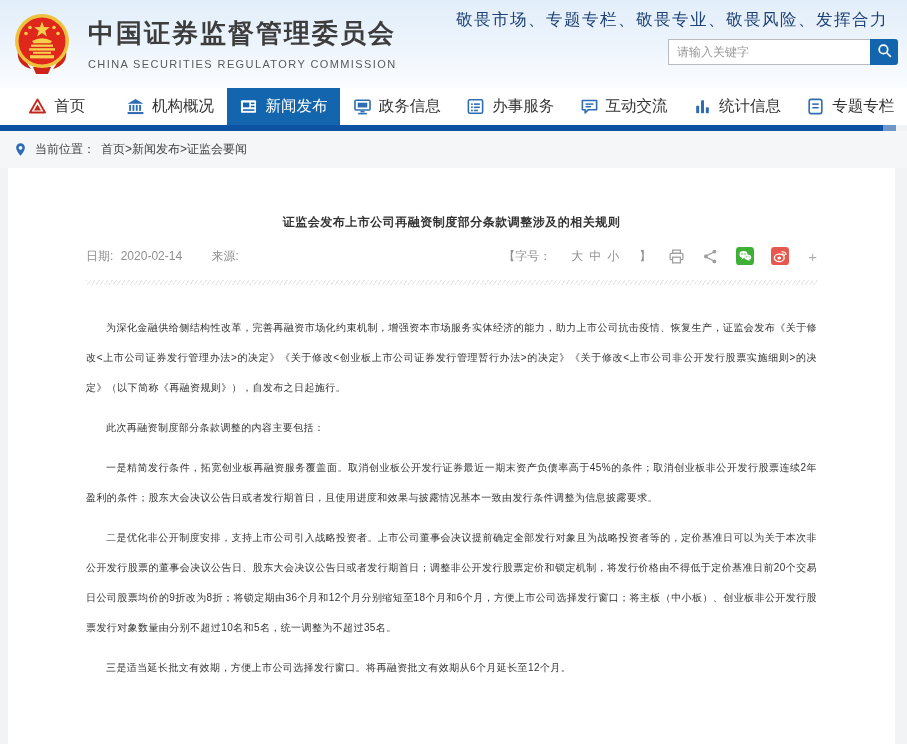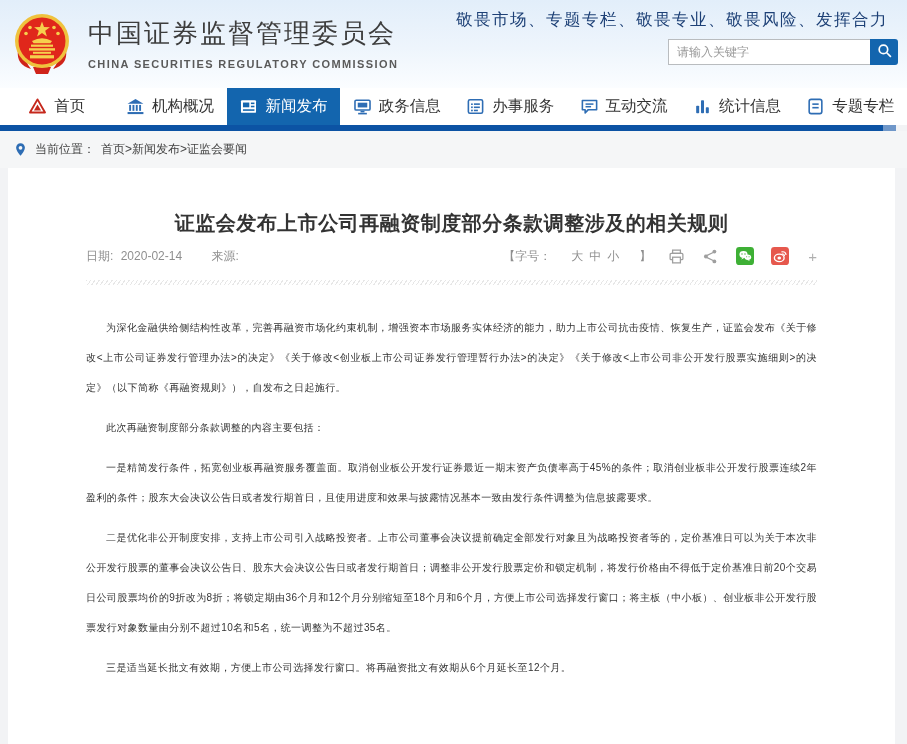--- a/index.html
+++ b/index.html
@@ -11,22 +11,22 @@
   }
   
   .site-header {
     position: relative;
     height: 88px;
     background: linear-gradient(180deg, #e2eefa 0%, #eef5fc 55%, #fbfdff 100%);
   }
   .brand { position: absolute; left: 10px; top: 10px; display: flex; align-items: center; }
   .emblem { width: 64px; height: 66px; display: block; }
   .brand-text { margin-left: 14px; }
-  .org-cn { font-size: 26px; font-weight: normal; color: #3d3d3d; letter-spacing: 2px; }
-  .org-en { margin-top: 7px; font-size: 11px; color: #5a5a5a; letter-spacing: 1.4px; font-weight: bold; }
+  .org-cn { font-size: 26px; font-weight: bold; color: #3d3d3d; letter-spacing: 2px; }
+  .org-en { margin-top: 7px; font-size: 11px; color: #5a5a5a; letter-spacing: 1.4px; }
   .slogan {
     position: absolute; right: 19px; top: 9px;
     font-family: "DejaVu Serif", serif;
     font-size: 16.5px; color: #1d4076; letter-spacing: 1.5px;
   }
   .search { position: absolute; right: 9px; top: 39px; display: flex; align-items: center; }
   .search input {
     width: 202px; height: 26px; border: 1px solid #b9bcbf; border-right: none;
     background: #fff; padding: 0 8px; font-size: 12px; color: #333; outline: none;
   }
@@ -55,22 +55,22 @@
   .bc-icon { width: 15px; height: 15px; display: inline-flex; margin-right: 7px; }
   .bc-icon svg { width: 15px; height: 15px; }
   .bc-label { margin-right: 6px; }
   .bc-seg { cursor: pointer; }
   
   .panel {
     margin: 0 12px 0 8px; background: #fff; height: 576px;
     padding: 42px 78px 30px 78px; overflow: hidden;
   }
   .article-title {
-    text-align: center; font-size: 20px; font-weight: bold; color: #333;
-    letter-spacing: 0.5px; line-height: 26px;
+    text-align: center; font-size: 12px; font-weight: bold; color: #333;
+    letter-spacing: 0.5px; line-height: 26px; font-family: Liberation Mono, monospace;
   }
   .meta { margin-top: 11px; display: flex; justify-content: space-between; align-items: center;
     font-size: 12px; color: #8f8f8f; }
   .meta-left .date-val { margin: 0 26px 0 4px; }
   .meta-right { display: flex; align-items: center; gap: 17px; }
   .fs-opt { cursor: pointer; margin: 0 3px; }
   .mi { display: inline-flex; width: 17px; height: 17px; cursor: pointer; align-items: center; }
   .mi svg { width: 17px; height: 17px; }
   .mi.sq { width: 18px; height: 18px; }
   .mi.sq svg { width: 18px; height: 18px; }

